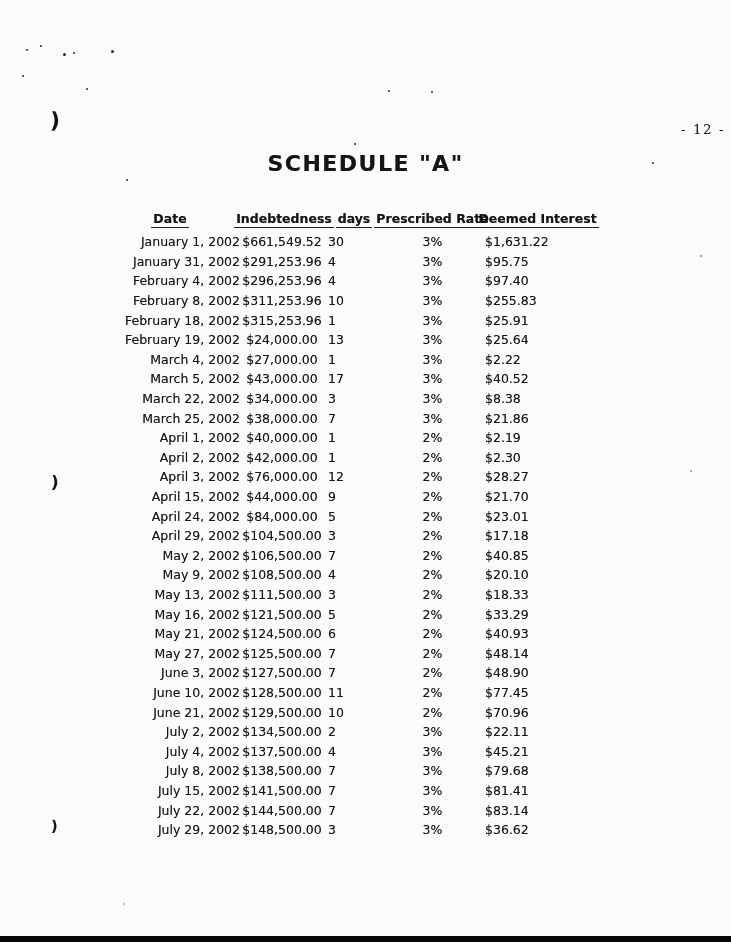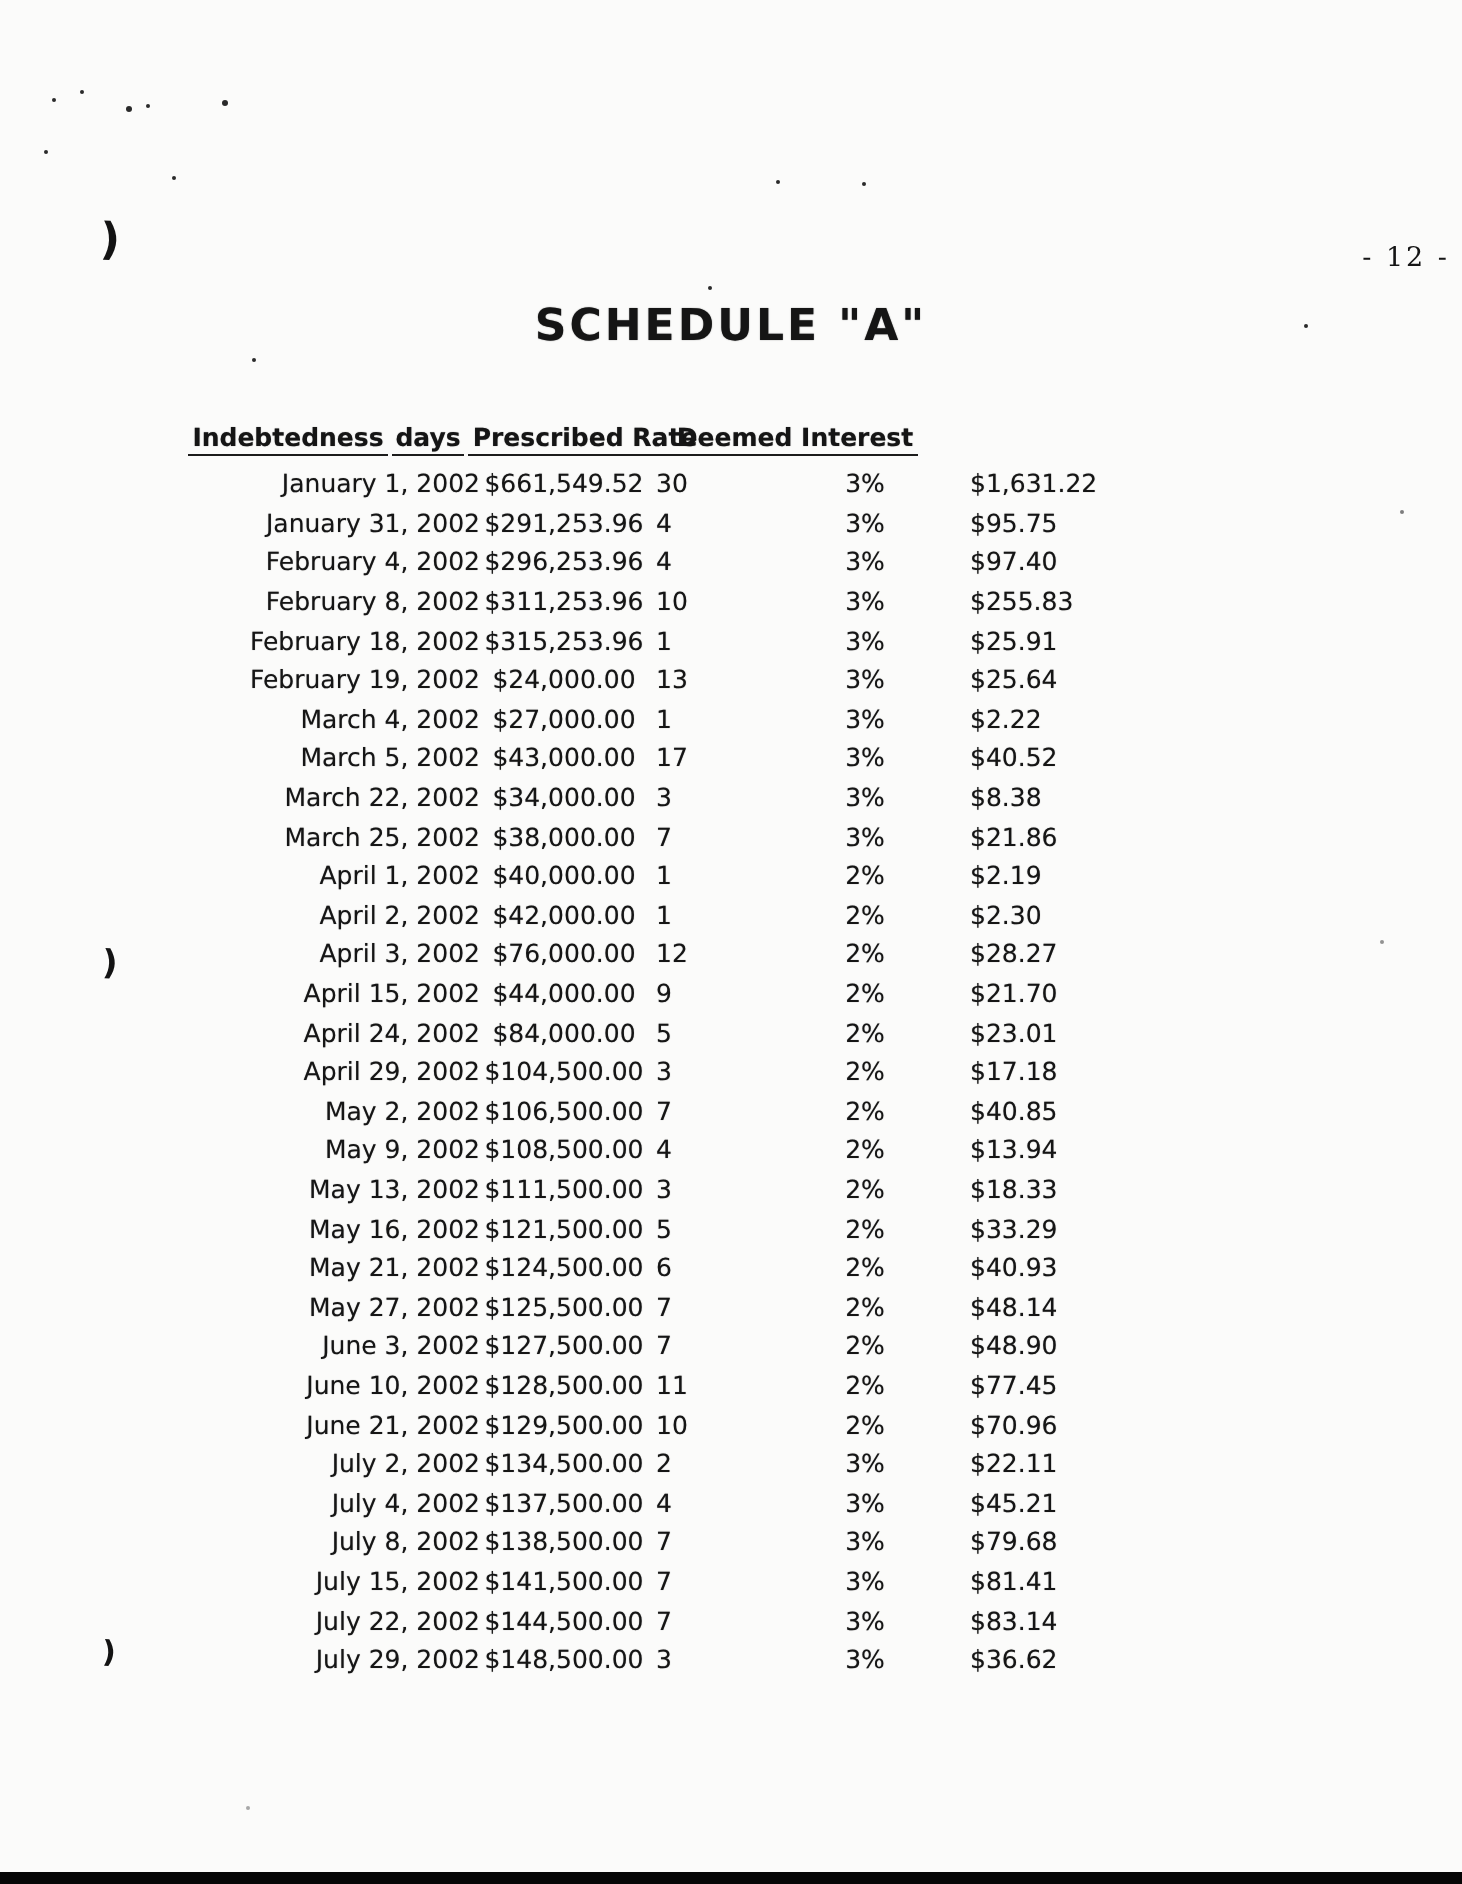--- a/index.html
+++ b/index.html
@@ -61,20 +61,23 @@
 <span class="mark m1">)</span>
 <span class="mark m2">)</span>
 <span class="mark m3">)</span>
 
 <div class="page-number">- 12 -</div>
 
 <div class="title">SCHEDULE "A"</div>
 
 <div class="tbl">
   <div class="hrow">
+    <div class="hcell w0">
+        <span>Date</span>
+      </div>
     <div class="hcell w1">
         <span>Indebtedness</span>
       </div>
     <div class="hcell w2">
         <span>days</span>
       </div>
     <div class="hcell w3">
         <span>Prescribed Rate</span>
       </div>
     <div class="hcell w4">
@@ -199,21 +202,21 @@
         <div class="cell c1">$106,500.00</div>
         <div class="cell c2">7</div>
         <div class="cell c3">2%</div>
         <div class="cell c4">$40.85</div>
       </div>
       <div class="trow">
         <div class="cell c0">May 9, 2002</div>
         <div class="cell c1">$108,500.00</div>
         <div class="cell c2">4</div>
         <div class="cell c3">2%</div>
-        <div class="cell c4">$13.94</div>
+        <div class="cell c4">$20.10</div>
       </div>
       <div class="trow">
         <div class="cell c0">May 13, 2002</div>
         <div class="cell c1">$111,500.00</div>
         <div class="cell c2">3</div>
         <div class="cell c3">2%</div>
         <div class="cell c4">$18.33</div>
       </div>
       <div class="trow">
         <div class="cell c0">May 16, 2002</div>

